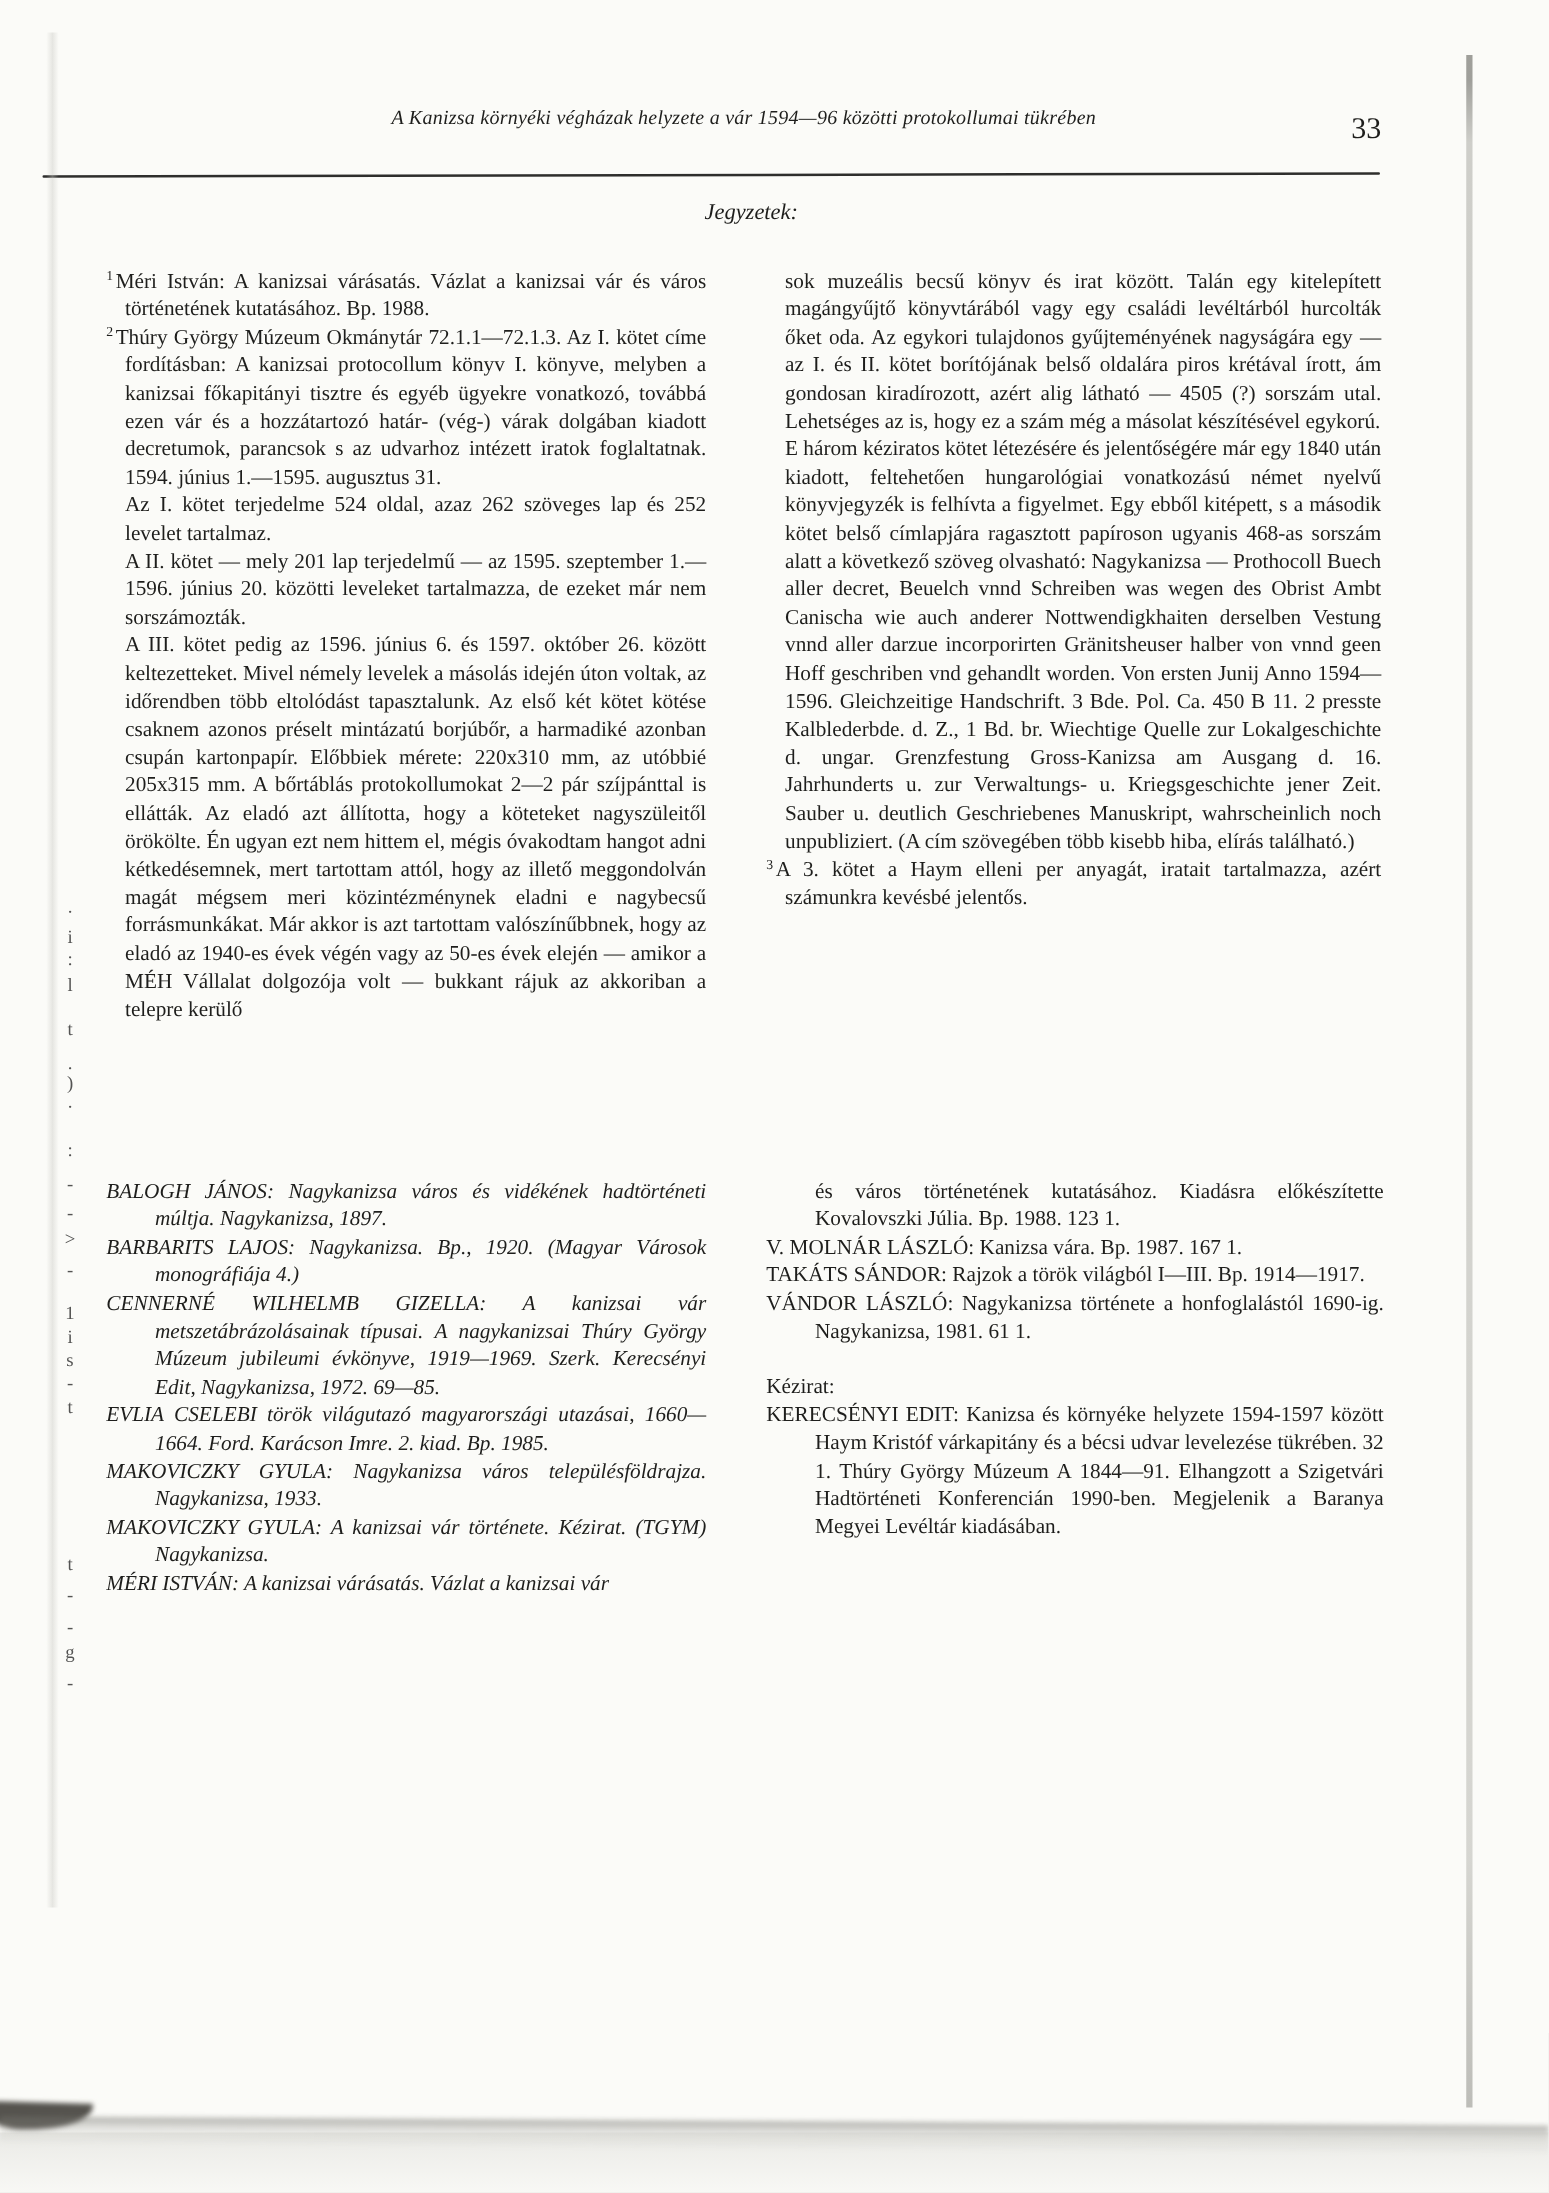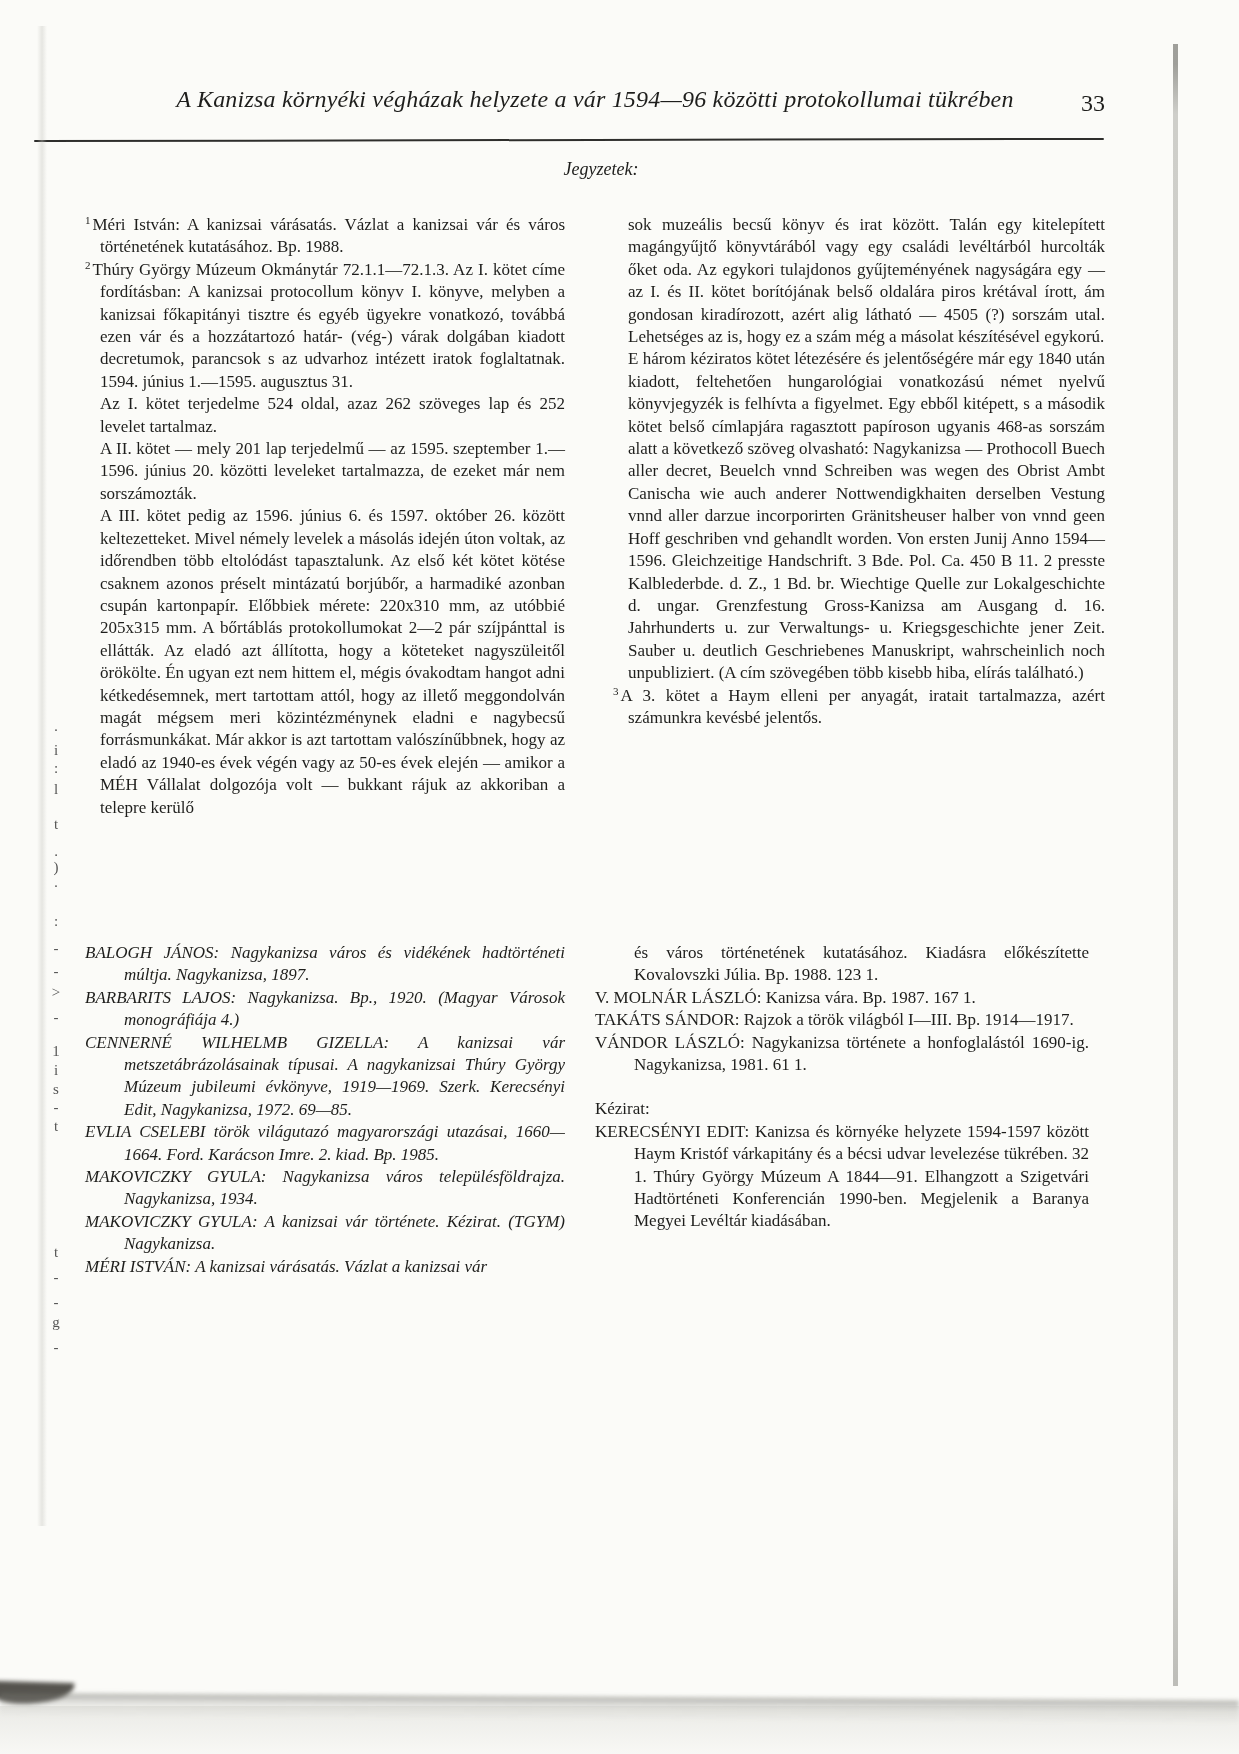--- a/index.html
+++ b/index.html
@@ -7,21 +7,21 @@
     position:relative;
     width:1239px;height:1754px;
     background:var(--paper,#fbfbf8);
     overflow:hidden;
     font-family:"Liberation Serif","DejaVu Serif",serif;
     color:var(--ink,#1e1e1c);
   }
   
   .header-title{
     position:absolute;left:85px;top:86px;width:1020px;
-    text-align:center;font-style:italic;font-size:24px;letter-spacing:.2px;
+    text-align:center;font-style:italic;font-size:16px;letter-spacing:.2px;
     white-space:nowrap;
   }
   .page-number{
     position:absolute;left:1050px;top:90px;width:55px;
     text-align:right;font-size:24px;
   }
   .header-rule{
     position:absolute;left:34px;top:139px;width:1070px;height:2px;
     background:#2e2e2c;transform:rotate(-.12deg);border-radius:2px;
   }
@@ -34,21 +34,21 @@
   .sec-heading.bib{top:880px;}
   
   .col{position:absolute;font-size:17px;line-height:22.4px;text-align:justify;}
   .notes-left {left:85px; top:214px;width:480px;}
   .notes-right{left:613px;top:214px;width:492px;}
   .col p{margin:0;padding-left:15px;}
   .col p.has-marker{text-indent:-15px;}
   sup.marker{font-size:11px;line-height:0;vertical-align:6px;padding-right:2px;}
   
   .bib-left {left:85px; top:942px;width:480px;font-style:italic;}
-  .bib-right{left:595px;top:942px;width:494px;}
+  .bib-right{left:613px;top:942px;width:494px;}
   .bib-col p{margin:0;padding-left:39px;text-indent:-39px;}
   .bib-col p.continuation{text-indent:0;}
   .bib-col p.gap-before{margin-top:22px;}
   
   .fragment{
     position:absolute;left:48px;width:16px;
     font-size:15px;color:#2b2b2b;opacity:.8;text-align:center;
   }
   
   .left-edge-band{
@@ -97,21 +97,21 @@
       <p>sok muzeális becsű könyv és irat között. Talán egy kitelepített magángyűjtő könyvtárából vagy egy családi levéltárból hurcolták őket oda. Az egykori tulajdonos gyűjteményének nagyságára egy — az I. és II. kötet borítójának belső oldalára piros krétával írott, ám gondosan kiradírozott, azért alig látható — 4505 (?) sorszám utal. Lehetséges az is, hogy ez a szám még a másolat készítésével egykorú.</p>
       <p>E három kéziratos kötet létezésére és jelentőségére már egy 1840 után kiadott, feltehetően hungarológiai vonatkozású német nyelvű könyvjegyzék is felhívta a figyelmet. Egy ebből kitépett, s a második kötet belső címlapjára ragasztott papíroson ugyanis 468-as sorszám alatt a következő szöveg olvasható: Nagykanizsa — Prothocoll Buech aller decret, Beuelch vnnd Schreiben was wegen des Obrist Ambt Canischa wie auch anderer Nottwendigkhaiten derselben Vestung vnnd aller darzue incorporirten Gränitsheuser halber von vnnd geen Hoff geschriben vnd gehandlt worden. Von ersten Junij Anno 1594—1596. Gleichzeitige Handschrift. 3 Bde. Pol. Ca. 450 B 11. 2 presste Kalblederbde. d. Z., 1 Bd. br. Wiechtige Quelle zur Lokalgeschichte d. ungar. Grenzfestung Gross-Kanizsa am Ausgang d. 16. Jahrhunderts u. zur Verwaltungs- u. Kriegsgeschichte jener Zeit. Sauber u. deutlich Geschriebenes Manuskript, wahrscheinlich noch unpubliziert. (A cím szövegében több kisebb hiba, elírás található.)</p>
       <p class="has-marker"><sup class="marker">3</sup>A 3. kötet a Haym elleni per anyagát, iratait tartalmazza, azért számunkra kevésbé jelentős.</p>
     </div>
 
   <div class="col bib-col bib-left">
       <p>BALOGH JÁNOS: Nagykanizsa város és vidékének hadtörténeti múltja. Nagykanizsa, 1897.</p>
       <p>BARBARITS LAJOS: Nagykanizsa. Bp., 1920. (Magyar Városok monográfiája 4.)</p>
       <p>CENNERNÉ WILHELMB GIZELLA: A kanizsai vár metszetábrázolásainak típusai. A nagykanizsai Thúry György Múzeum jubileumi évkönyve, 1919—1969. Szerk. Kerecsényi Edit, Nagykanizsa, 1972. 69—85.</p>
       <p>EVLIA CSELEBI török világutazó magyarországi utazásai, 1660—1664. Ford. Karácson Imre. 2. kiad. Bp. 1985.</p>
-      <p>MAKOVICZKY GYULA: Nagykanizsa város településföldrajza. Nagykanizsa, 1934.</p>
+      <p>MAKOVICZKY GYULA: Nagykanizsa város településföldrajza. Nagykanizsa, 1933.</p>
       <p>MAKOVICZKY GYULA: A kanizsai vár története. Kézirat. (TGYM) Nagykanizsa.</p>
       <p>MÉRI ISTVÁN: A kanizsai várásatás. Vázlat a kanizsai vár</p>
     </div>
   <div class="col bib-col bib-right">
       <p class="continuation">és város történetének kutatásához. Kiadásra előkészítette Kovalovszki Júlia. Bp. 1988. 123 1.</p>
       <p>V. MOLNÁR LÁSZLÓ: Kanizsa vára. Bp. 1987. 167 1.</p>
       <p>TAKÁTS SÁNDOR: Rajzok a török világból I—III. Bp. 1914—1917.</p>
       <p>VÁNDOR LÁSZLÓ: Nagykanizsa története a honfoglalástól 1690-ig. Nagykanizsa, 1981. 61 1.</p>
       <p class="gap-before">Kézirat:</p>
       <p>KERECSÉNYI EDIT: Kanizsa és környéke helyzete 1594-1597 között Haym Kristóf várkapitány és a bécsi udvar levelezése tükrében. 32 1. Thúry György Múzeum A 1844—91. Elhangzott a Szigetvári Hadtörténeti Konferencián 1990-ben. Megjelenik a Baranya Megyei Levéltár kiadásában.</p>

